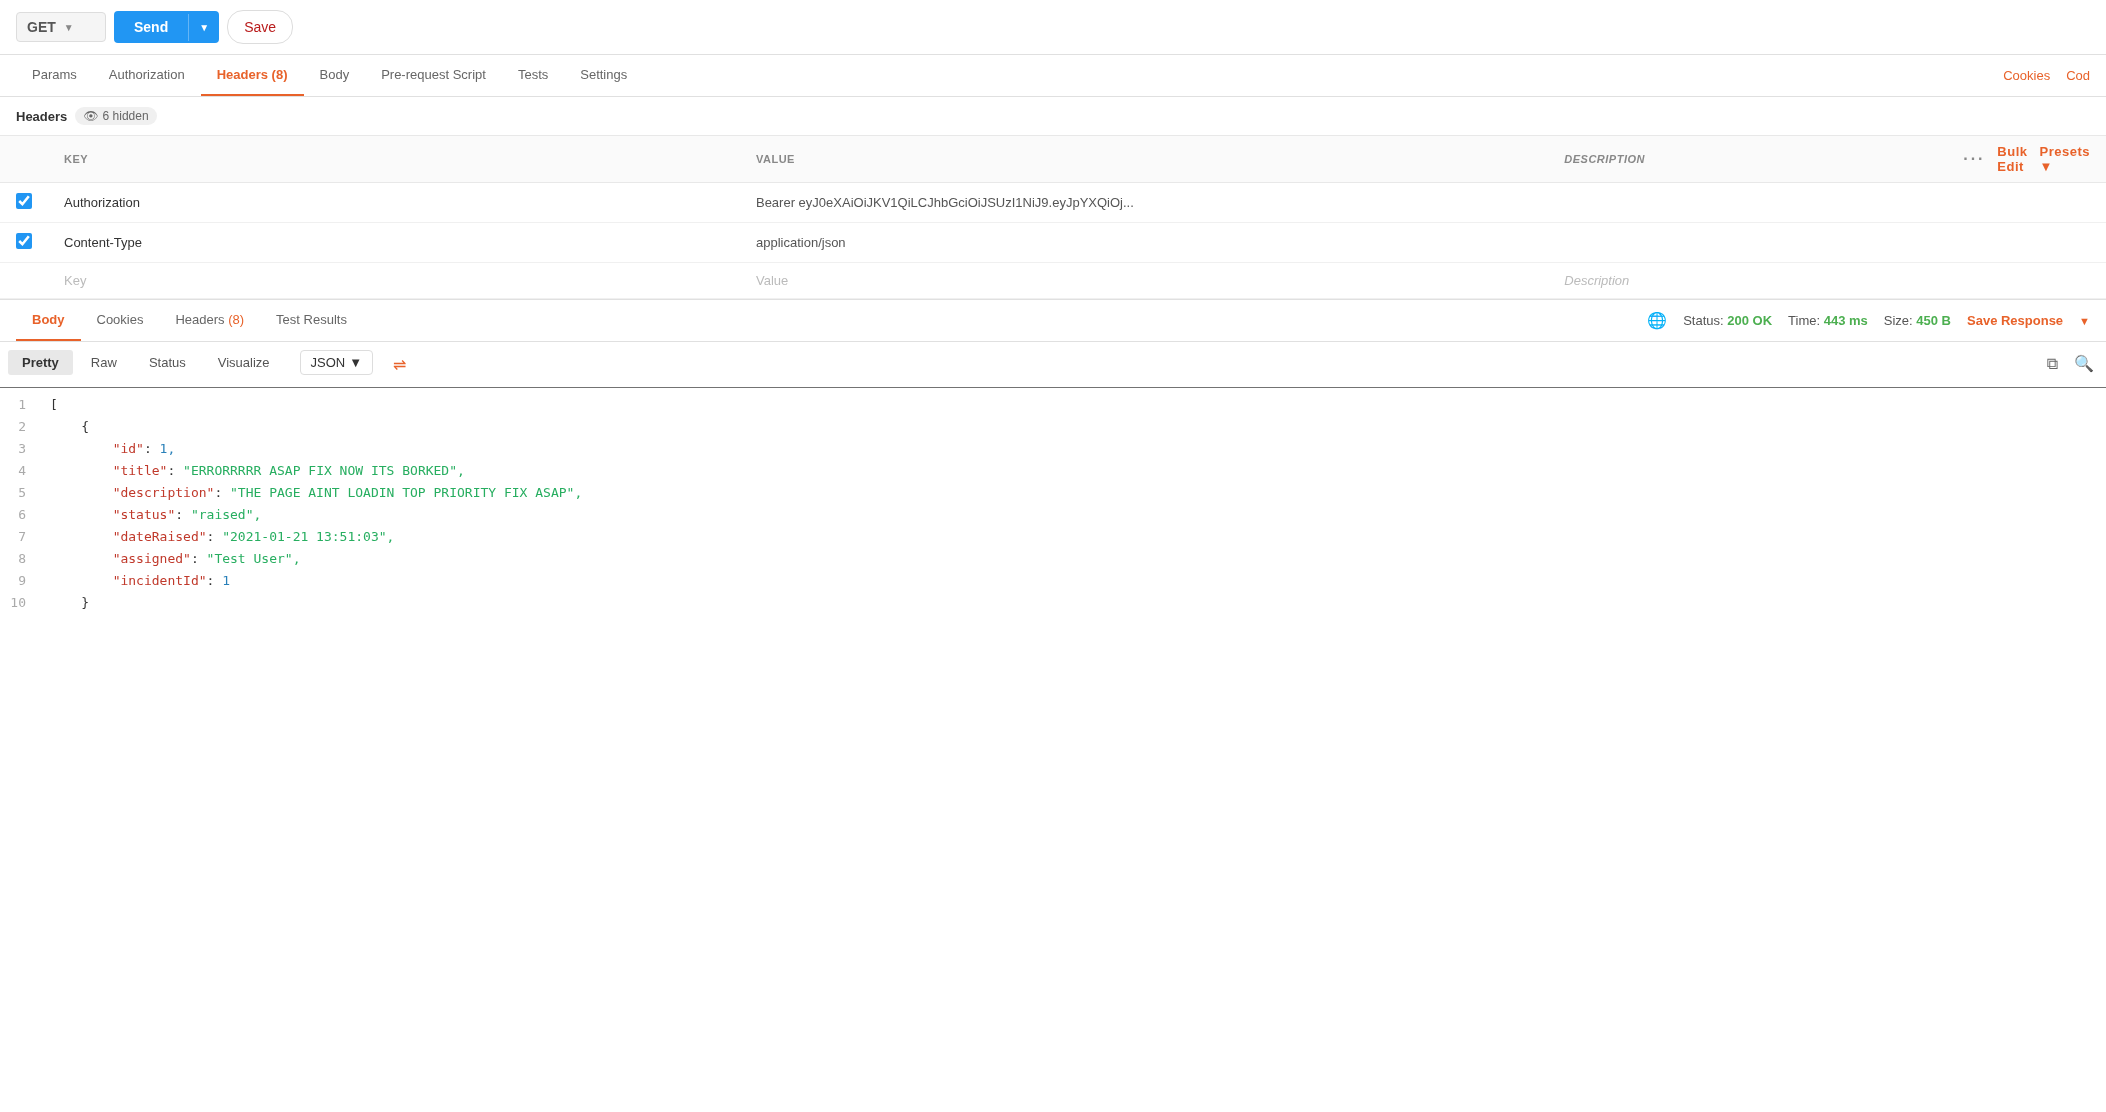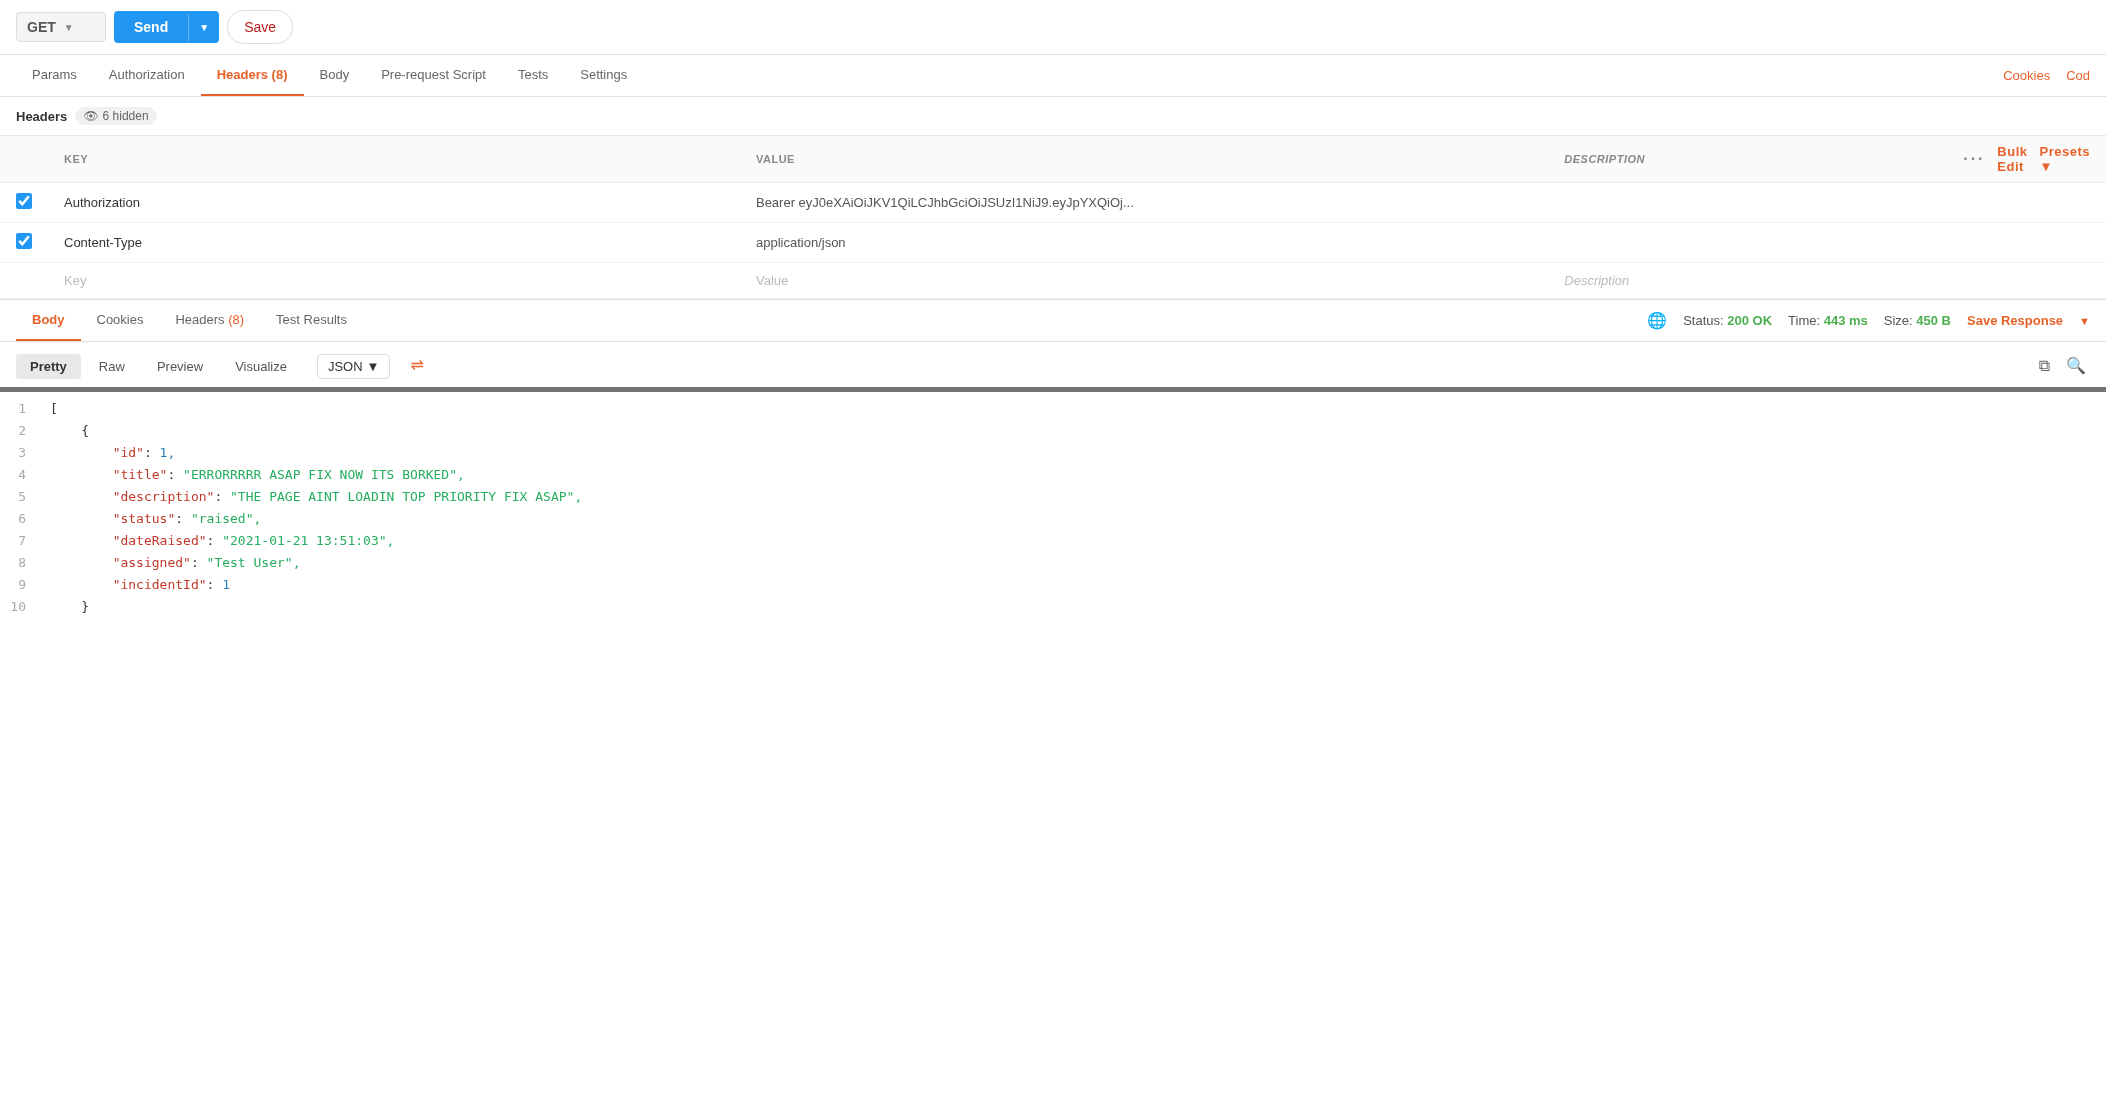--- a/index.html
+++ b/index.html
@@ -108,22 +108,22 @@
     .status-ok { color: #4caf50; font-weight: 600; }
     .time-label { color: #555; }
     .time-val { color: #4caf50; font-weight: 600; }
     .size-label { color: #555; }
     .size-val { color: #4caf50; font-weight: 600; }
     .save-response-btn { color: #e8622a; cursor: pointer; font-size: 13px; font-weight: 600; }
     .arrow-icon { color: #e8622a; font-size: 11px; }
 
     
     .view-options {
-      display: flex; align-items: flex-end; gap: 4px;
-      padding: 8px 16px; background: #fff; border-bottom: 5px solid #737373;
+      display: flex; align-items: flex-start; gap: 4px;
+      padding: 8px 8px; background: #fff; border-bottom: 1px solid #737373;
     }
     .view-btn {
       padding: 5px 14px; border: none; background: transparent;
       font-size: 13px; color: #555; cursor: pointer; border-radius: 3px;
     }
     .view-btn.active { background: #e8e8e8; color: #333; font-weight: 600; }
     .format-select {
       display: flex; align-items: center; gap: 4px; margin-left: 12px;
       padding: 4px 10px; border: 1px solid #ddd; border-radius: 4px; cursor: pointer;
       font-size: 13px; color: #333; background: #fff;
@@ -277,21 +277,21 @@
       <span class="time-label">Time:&nbsp;<span class="time-val">443 ms</span></span>
       <span class="size-label">Size:&nbsp;<span class="size-val">450 B</span></span>
       <span class="save-response-btn">Save Response</span>
       <span class="arrow-icon">▼</span>
     </div>
   </div>
 
   <div class="view-options">
     <button class="view-btn active">Pretty</button>
     <button class="view-btn">Raw</button>
-    <button class="view-btn">Preview</button>
+    <button class="view-btn">Status</button>
     <button class="view-btn">Visualize</button>
     <div class="format-select">
       <span>JSON</span>
       <span>▼</span>
     </div>
     <button class="wrap-btn">⇌</button>
     <div class="right-icons">
       <button class="icon-btn">⧉</button>
       <button class="icon-btn">🔍</button>
     </div>

